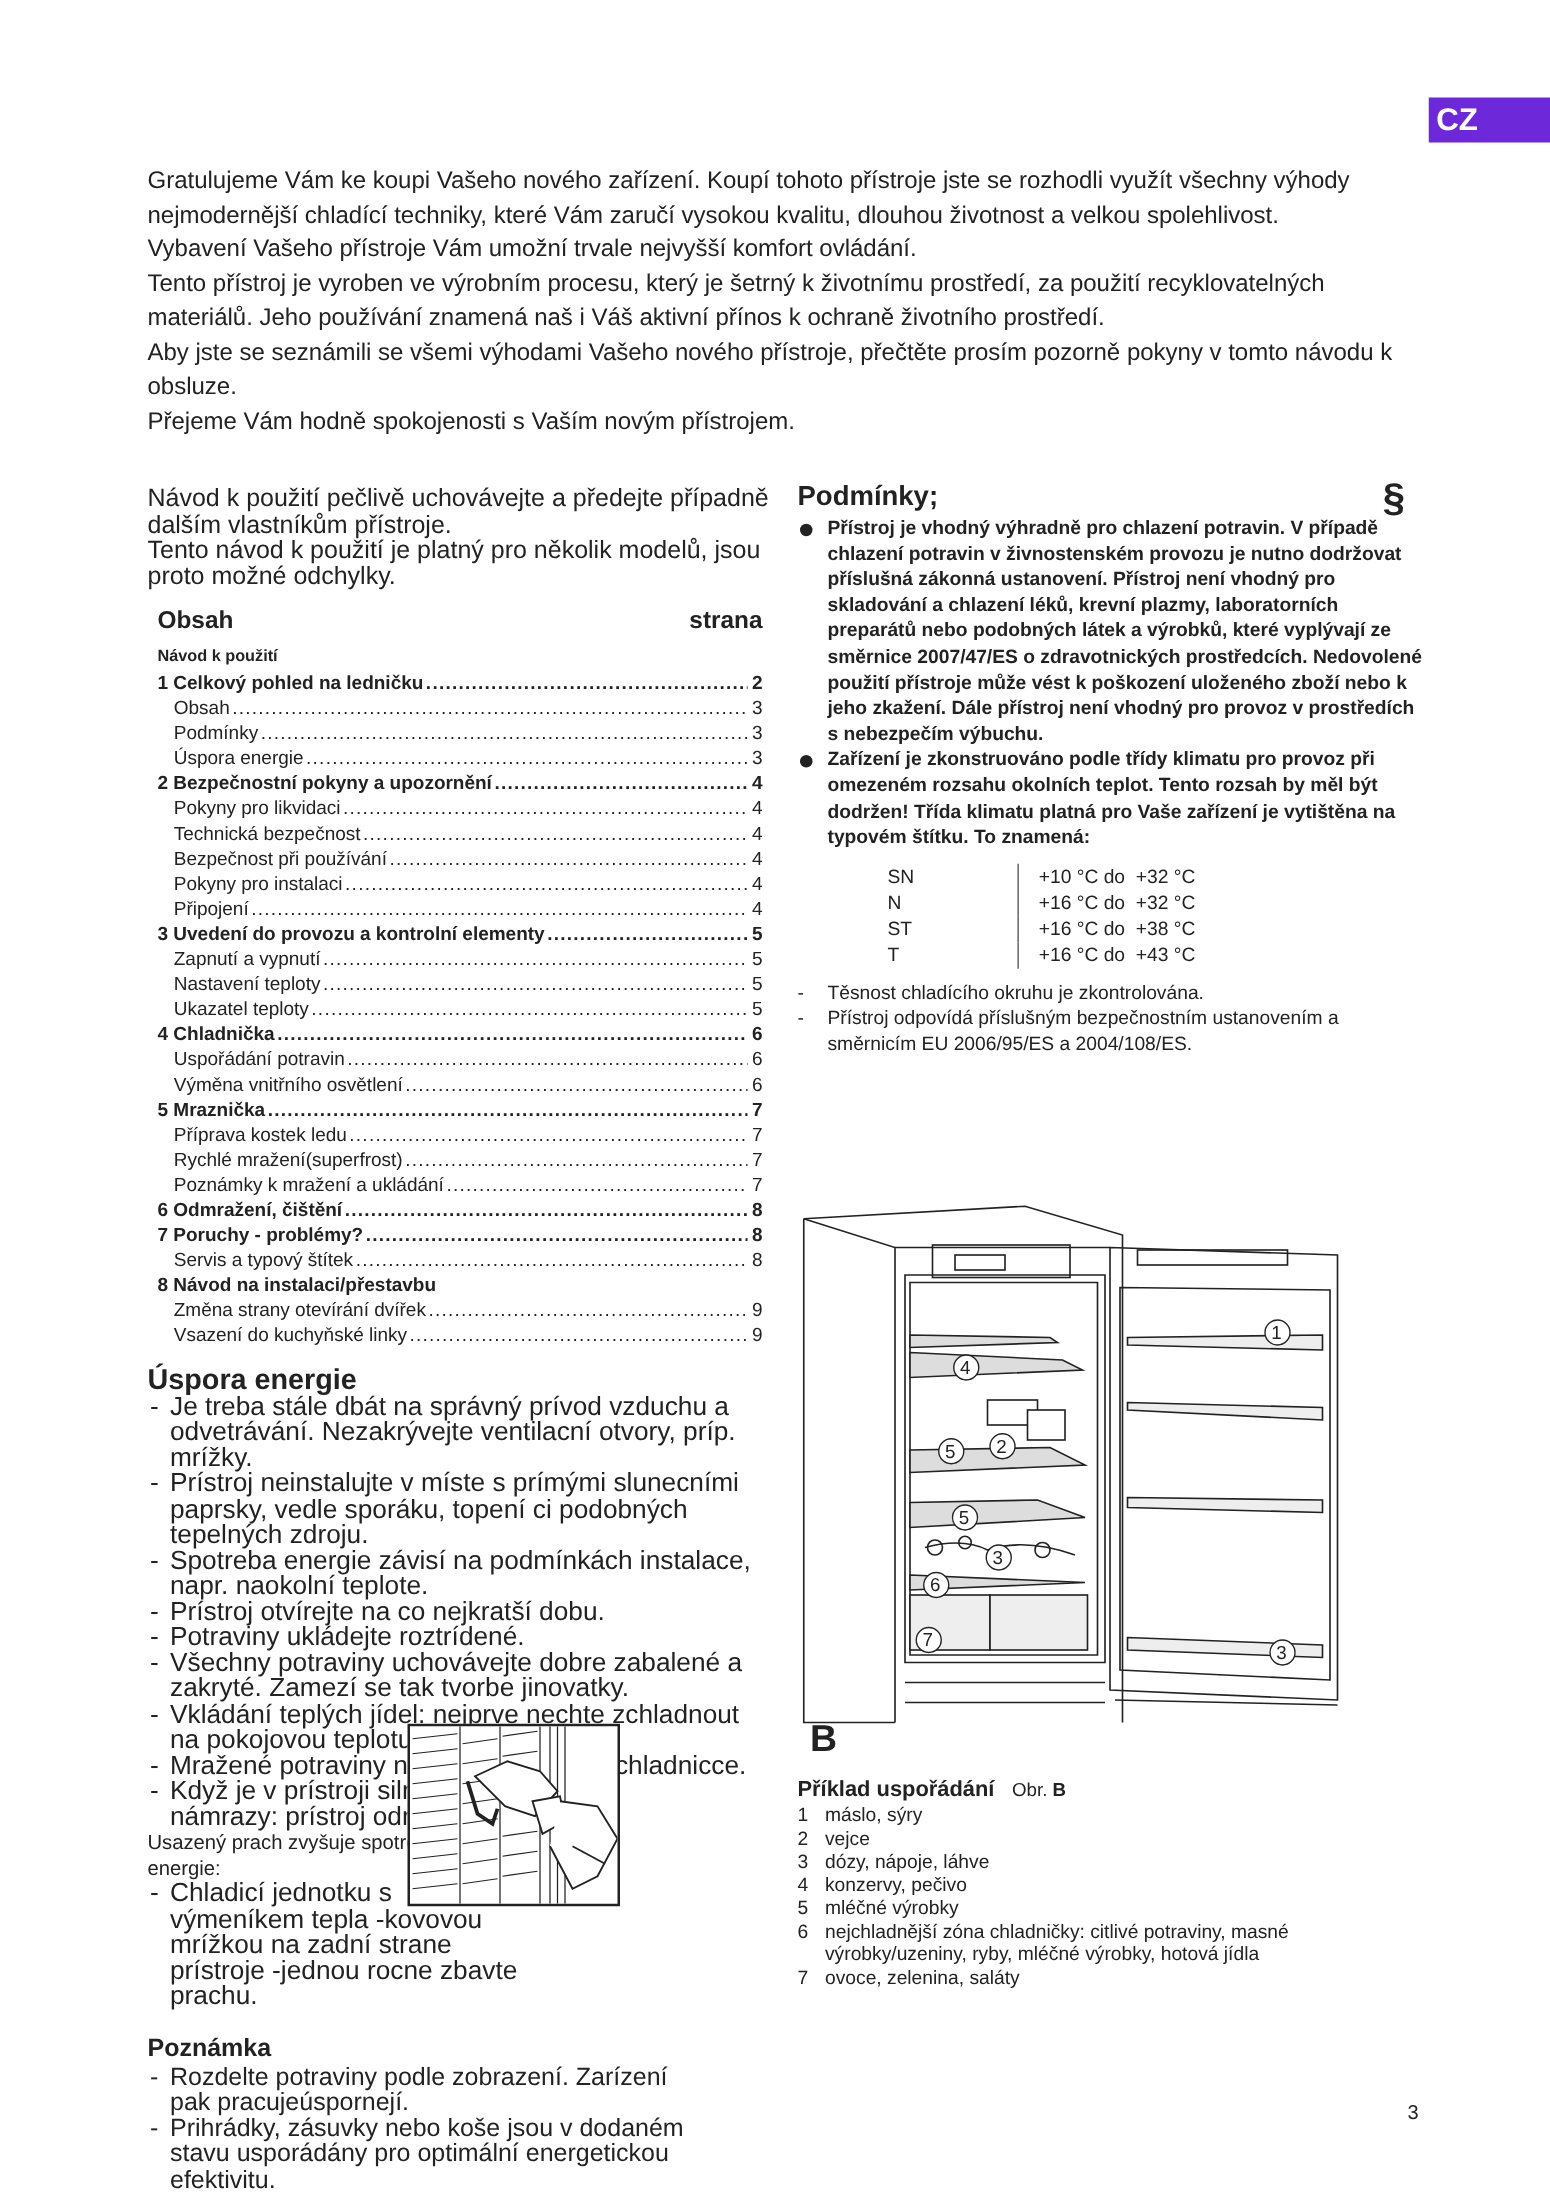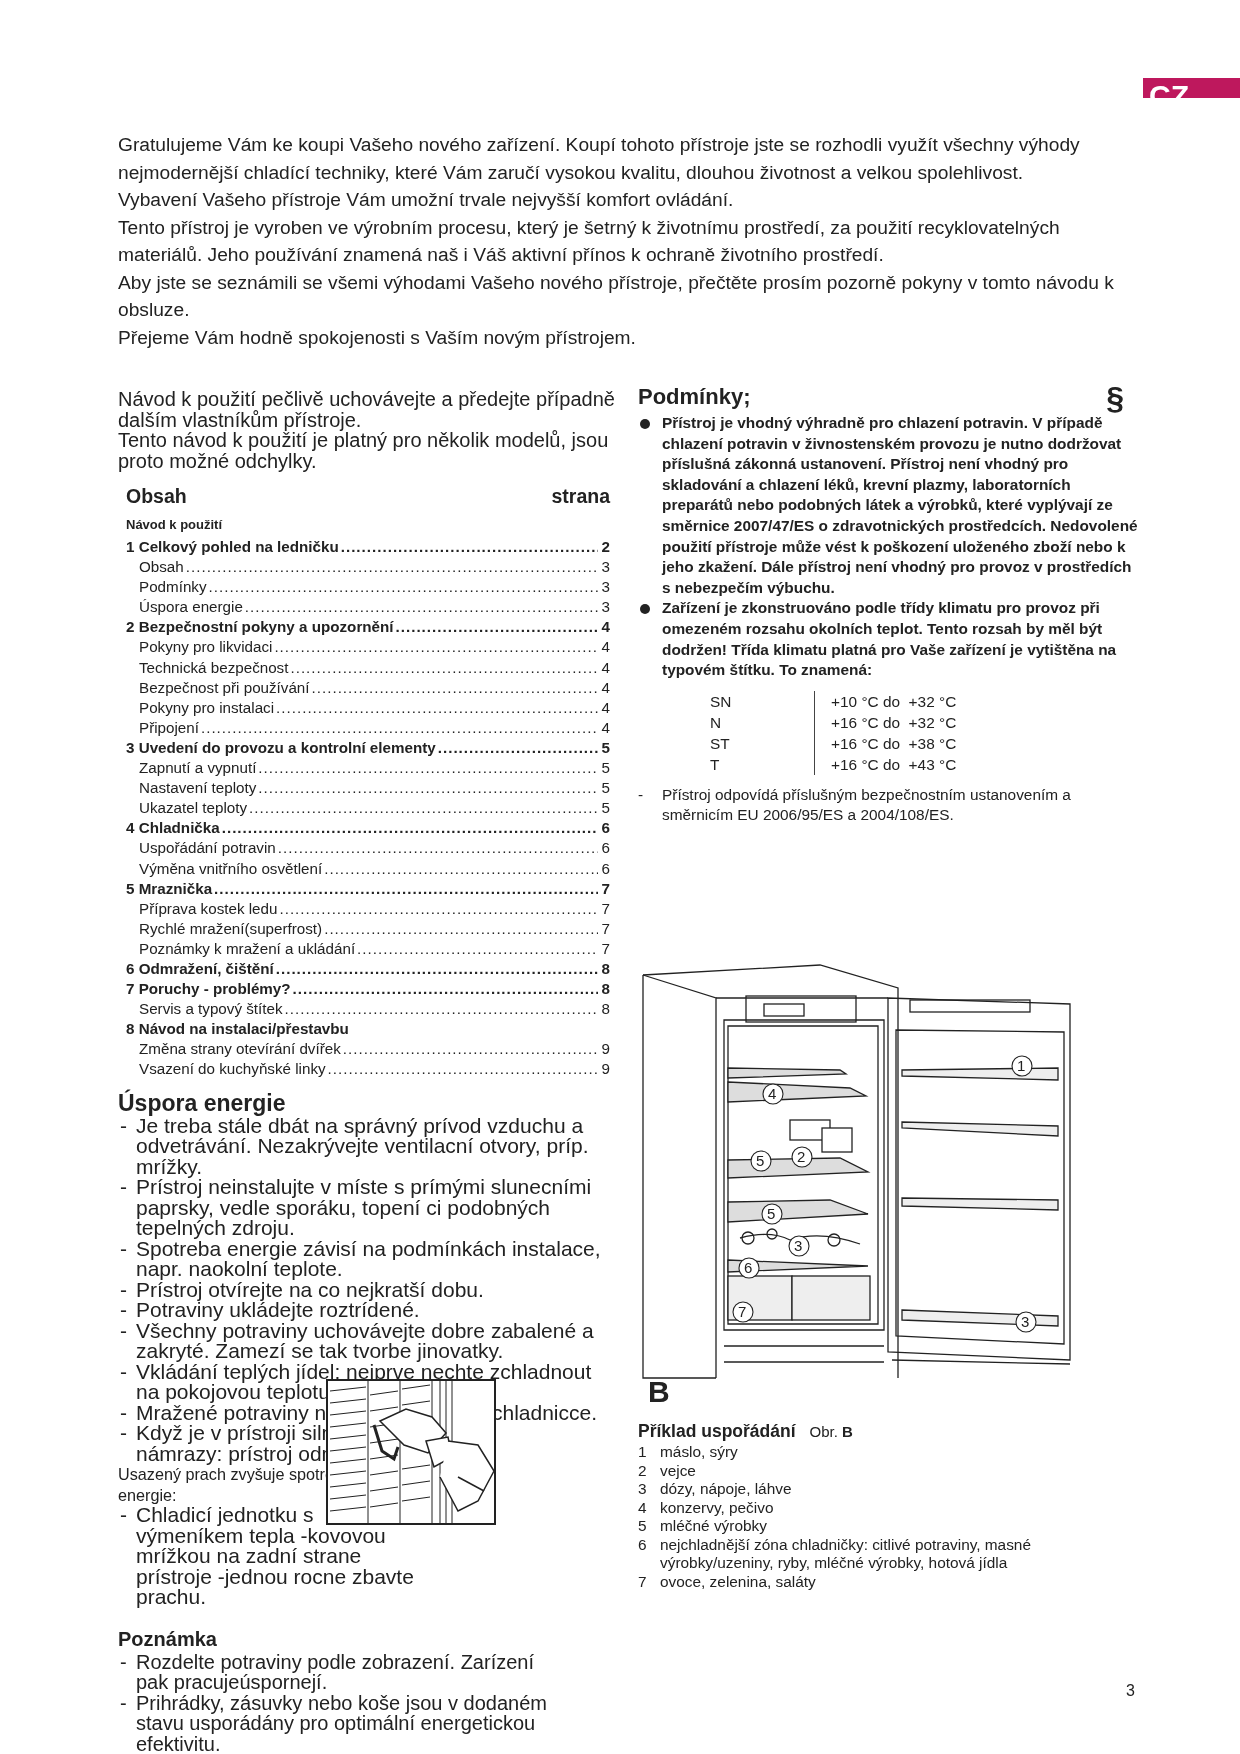--- a/index.html
+++ b/index.html
@@ -1,17 +1,17 @@
 <!DOCTYPE html>
 <html><head>
 <meta charset="utf-8">
 <style>
   html,body{margin:0;padding:0;background:#fff;}
   body{width:1240px;height:1754px;position:relative;overflow:hidden;font-family:"Liberation Sans",sans-serif;color:#222;}
-  .lang-tab{position:absolute;left:1143px;top:78px;width:97px;height:20px;background:#be185d;color:#fff;font-weight:bold;font-size:30px;line-height:36px;padding-left:6px;box-sizing:border-box;}
+  .lang-tab{position:absolute;left:1143px;top:78px;width:97px;height:36px;background:#6d28d9;color:#fff;font-weight:bold;font-size:25px;line-height:36px;padding-left:6px;box-sizing:border-box;}
   .intro{position:absolute;left:118px;top:131px;width:1000px;font-size:19.2px;line-height:27.5px;}
   .intro p{margin:0;}
   .leftcol{position:absolute;left:118px;top:389px;width:500px;}
   .small{font-size:20px;line-height:20.5px;margin:0;}
   .toc{margin-top:12px;margin-left:8px;width:484px;font-size:15.2px;}
   .toc-head{display:flex;justify-content:space-between;font-weight:bold;font-size:19.5px;line-height:26px;}
   .toc-sub{font-weight:bold;font-size:13px;line-height:24px;margin-top:4px;}
   .toc-row{display:flex;align-items:baseline;line-height:20.1px;white-space:nowrap;}
   .toc-row.main{font-weight:bold;}
   .toc-row.sub .t{padding-left:13px;}
@@ -304,20 +304,21 @@
           <div class="c1">ST</div>
           <div class="c2" style="white-space: pre;">+16 °C do  +38 °C</div>
         </div>
         <div class="row">
           <div class="c1">T</div>
           <div class="c2" style="white-space: pre;">+16 °C do  +43 °C</div>
         </div>
       </div>
   </div>
   <ul class="dash2">
+    <li>Těsnost chladícího okruhu je zkontrolována.</li>
     <li>Přístroj odpovídá příslušným bezpečnostním ustanovením a směrnicím EU 2006/95/ES a 2004/108/ES.</li>
   </ul>
 </div>
 
 <div class="fridge">
   <svg width="440" height="420" viewBox="0 0 440 420">
     <g stroke="#222" stroke-width="1.3" fill="none">
       <path d="M3 15 L180 5 L258 28 L258 418"></path>
       <path d="M3 15 L3 418 L76 418"></path>
       <path d="M3 15 L76 38 L76 418"></path>

